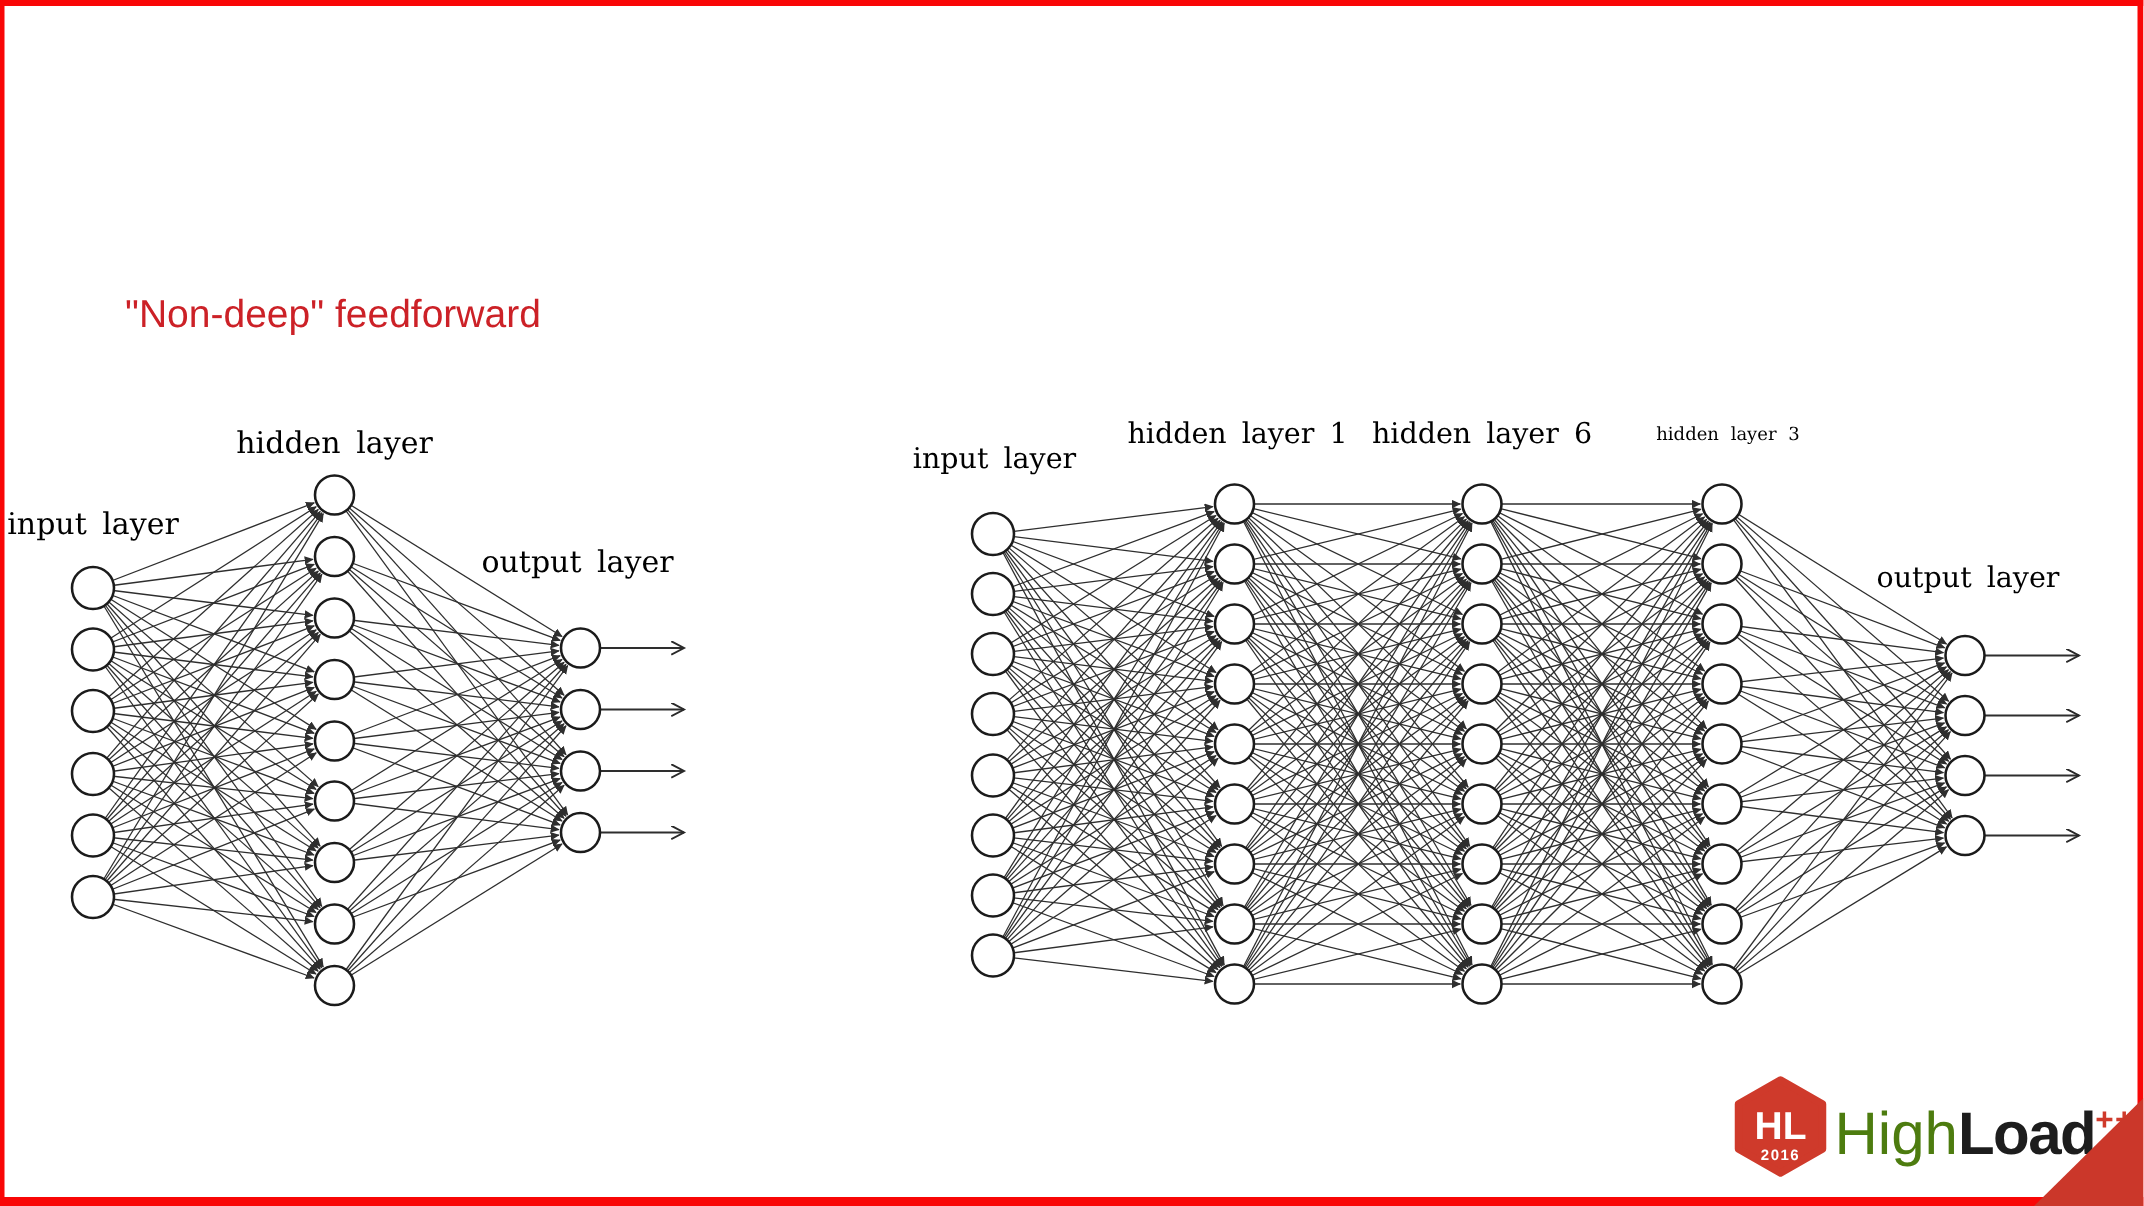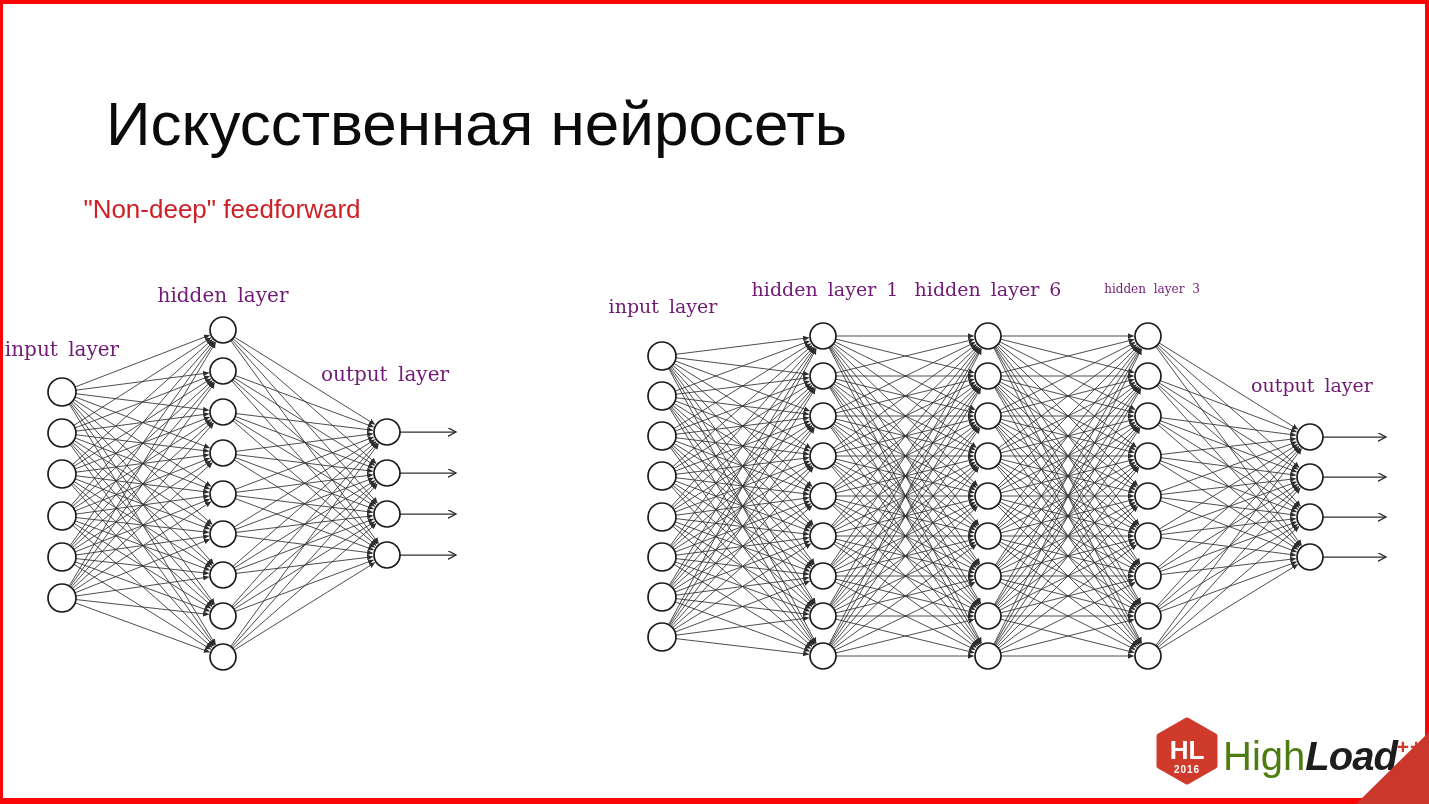--- a/index.html
+++ b/index.html
@@ -22,46 +22,45 @@
 
   .net-title {
     position: absolute; transform: translateX(-50%);
     font-size: 26px; line-height: 30px; font-weight: 400;
     color: #cc2127; text-align: center; white-space: nowrap;
   }
 
   .layer-label {
     position: absolute; transform: translateX(-50%);
     font-family: "DejaVu Serif", "Liberation Serif", serif;
-    color: #701a75; white-space: nowrap; word-spacing: 4px; line-height: 22px;
+    color: #000000; white-space: nowrap; word-spacing: 4px; line-height: 22px;
   }
 
   #net-canvas { position: absolute; left: 0; top: 0; z-index: 1; }
 
   .logo { position: absolute; left: 1156px; top: 717px; height: 68px;
           display: flex; align-items: center; z-index: 6; }
   .logo .hex-wrap { width: 62px; height: 68px; }
   .brand { margin-left: 5px; font-size: 40px; line-height: 40px; white-space: nowrap; }
   .brand .light { font-weight: 400; }
-  .brand .bold  { font-weight: 700; letter-spacing: -1px; font-style: italic; }
+  .brand .bold  { font-weight: 700; letter-spacing: -1px; }
   .brand .pp { font-size: 21px; font-weight: 700; vertical-align: 16px; letter-spacing: 1px; }
 
   .corner-triangle { position: absolute; right: 0; bottom: 0; z-index: 7; }
 </style>
 </head>
 <body>
 
 <div class="slide">
 
   <div class="border top"></div>
   <div class="border left"></div>
   <div class="border right"></div>
   <div class="border bottom"></div>
 
-  <h1 class="slide-title">Искусственная нейросеть</h1>
 
   <div class="net-title" style="left:222px; top:194px;">
     <div>"Non-deep" feedforward</div>
   </div>
 
 
   <svg id="net-canvas" width="1429" height="804">
     <defs>
       <marker id="arrow-small" markerWidth="7" markerHeight="6" refX="5.5" refY="2.75" orient="auto" markerUnits="userSpaceOnUse">
         <path d="M0,0 L6,2.75 L0,5.5 Z" fill="#2e2e2e"></path>

